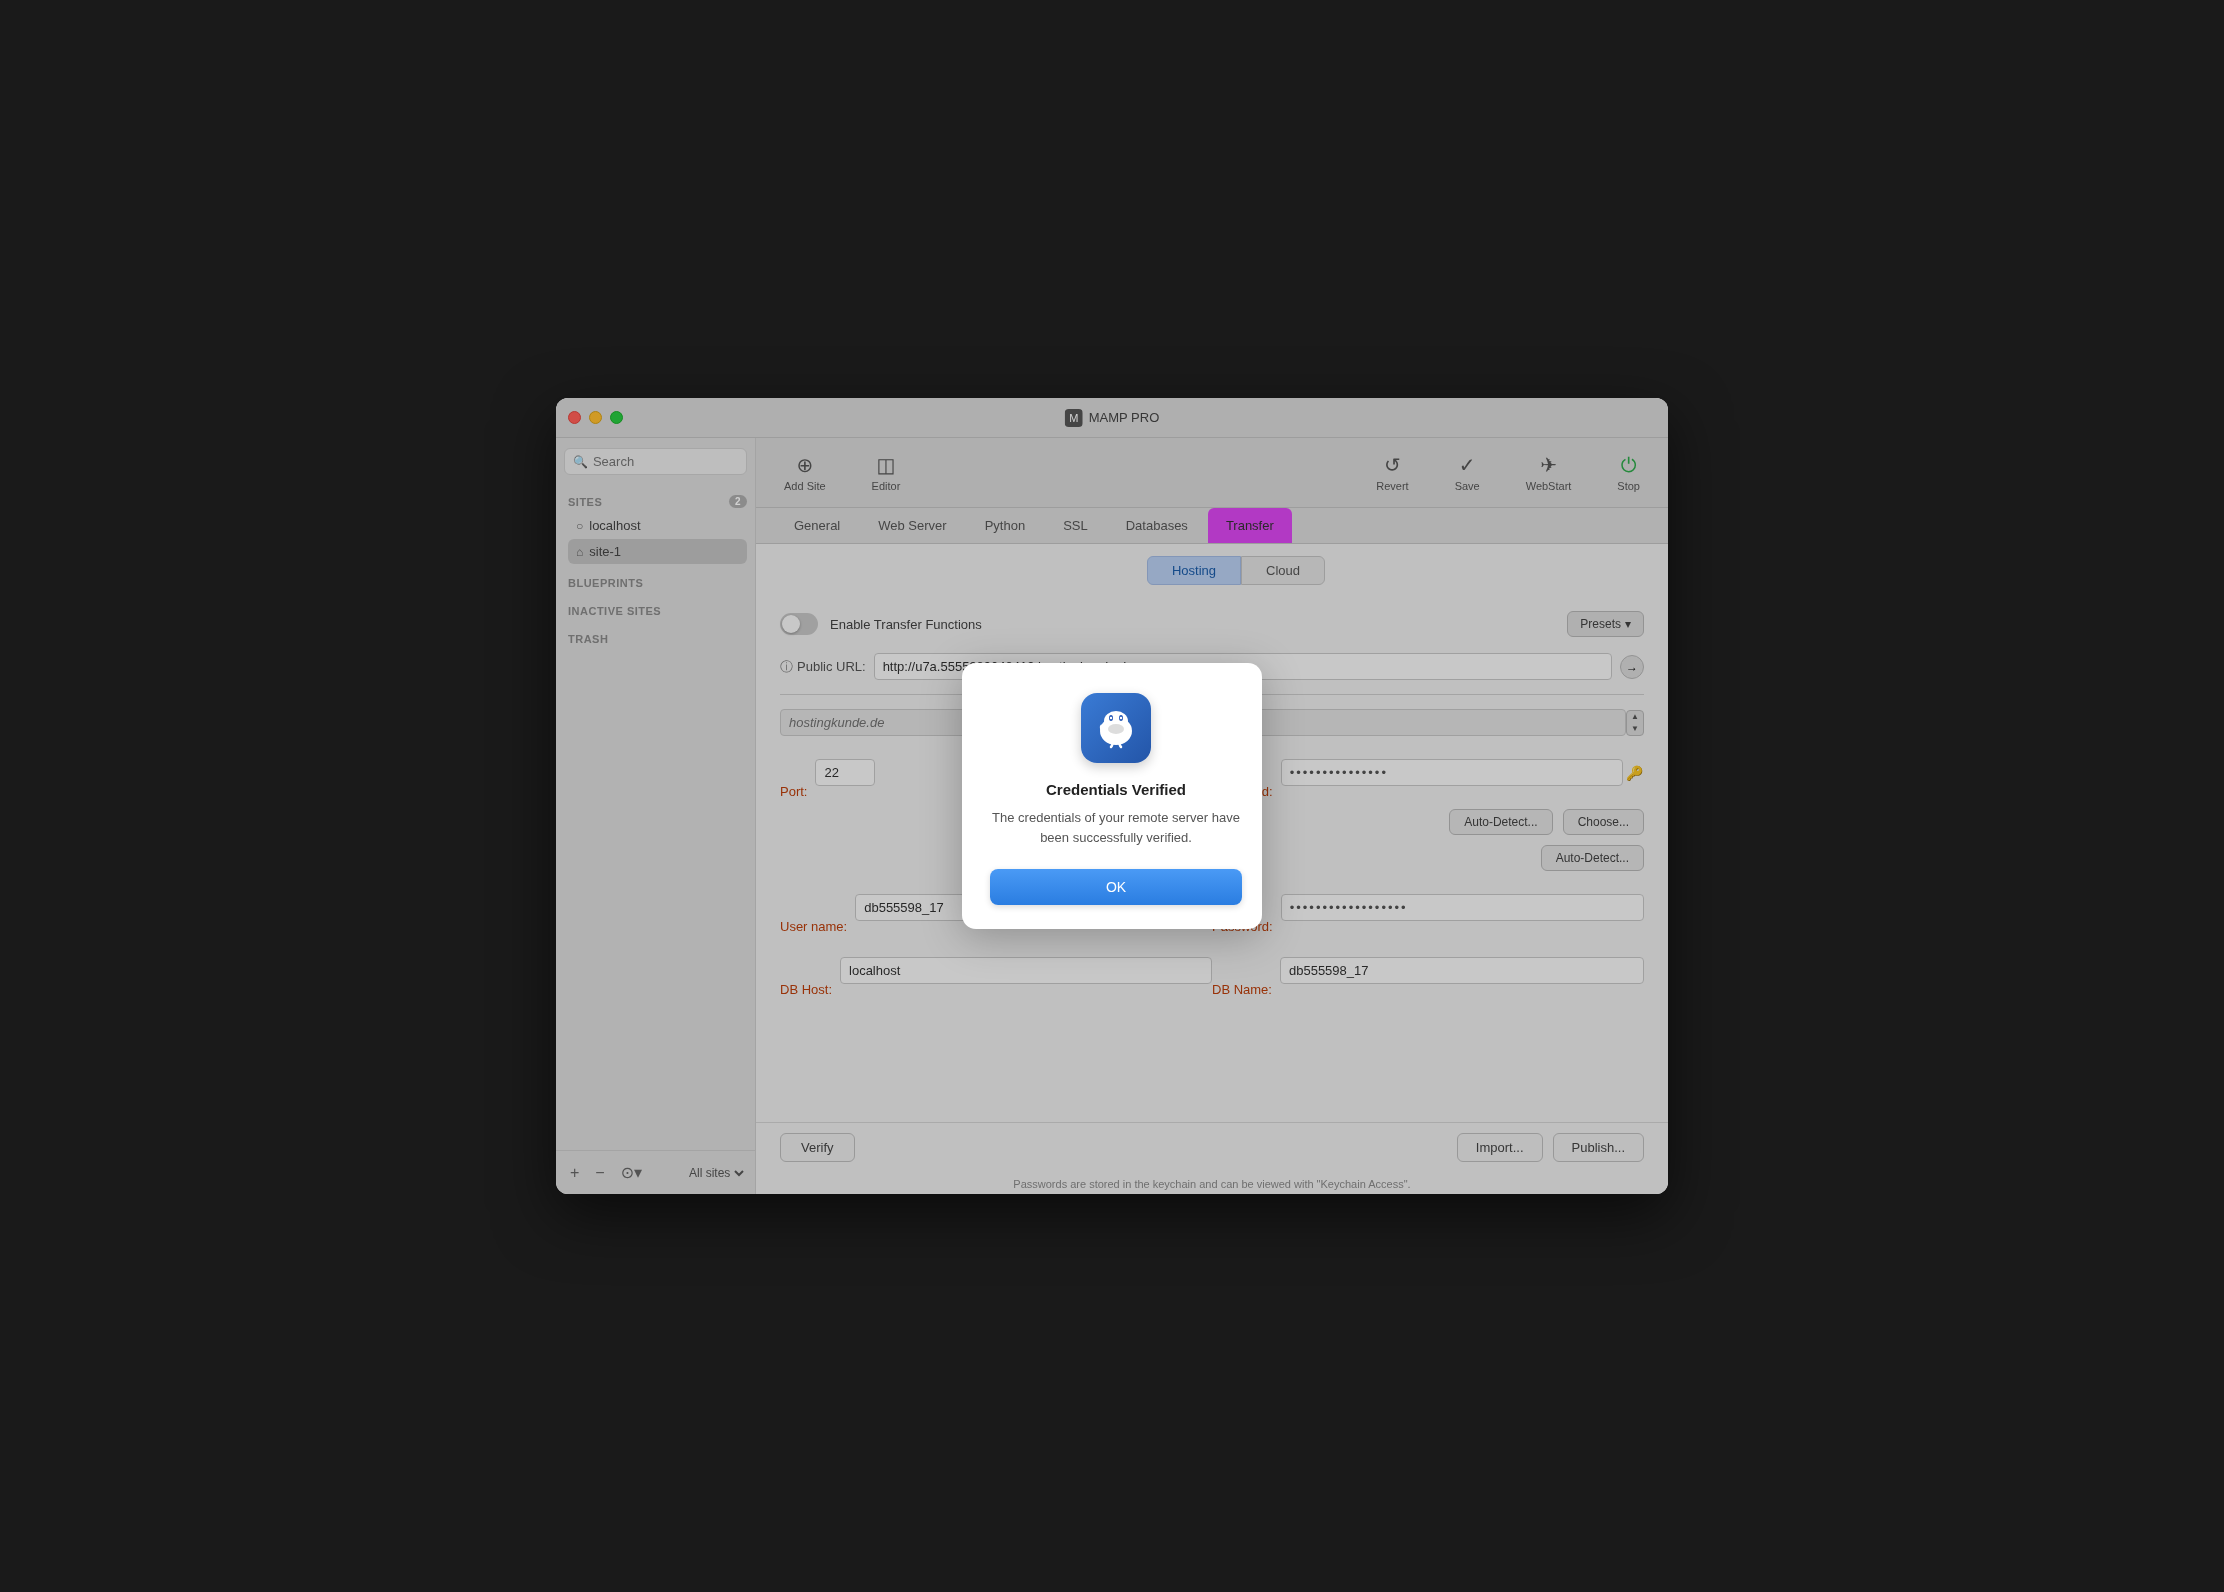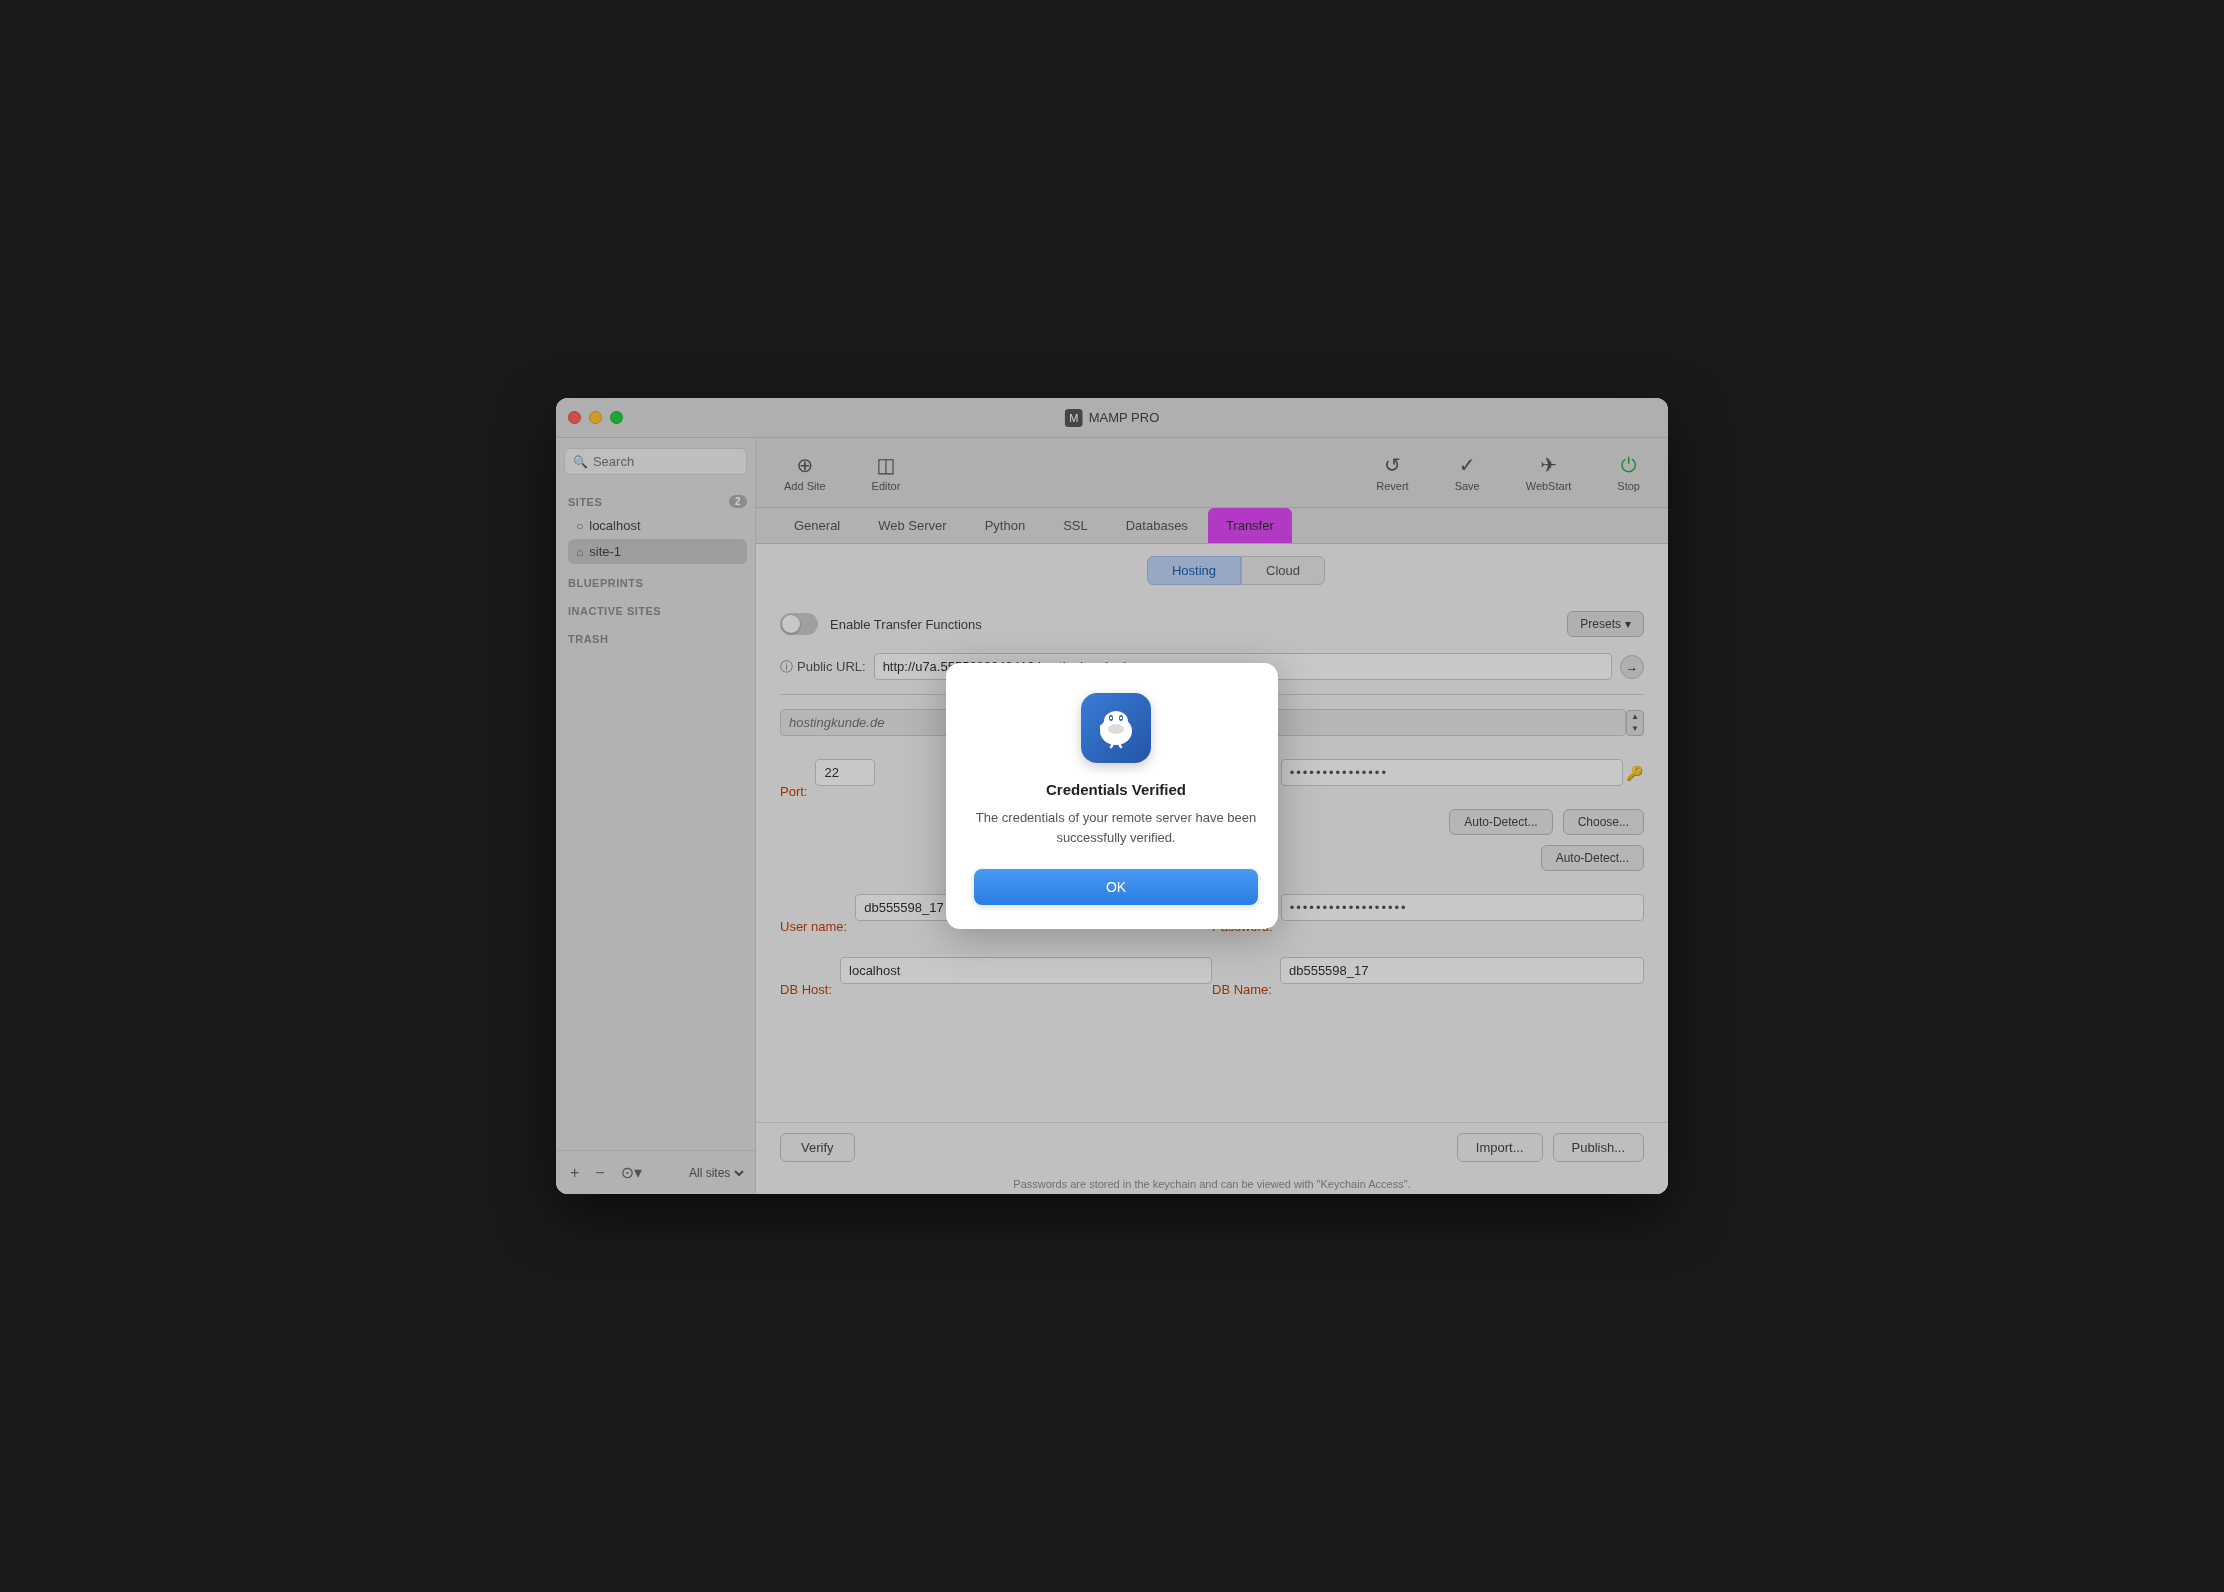--- a/index.html
+++ b/index.html
@@ -467,21 +467,21 @@
       inset: 0;
       background: rgba(0,0,0,0.18);
       display: flex;
       align-items: center;
       justify-content: center;
       z-index: 100;
     }
     .modal {
       background: white;
       border-radius: 14px;
-      width: 332px;
+      width: 300px;
       padding: 30px 20px 24px 28px;
       display: flex;
       flex-direction: column;
       align-items: center;
       box-shadow: 0 8px 40px rgba(0,0,0,0.25);
     }
     .modal-app-icon {
       width: 70px;
       height: 70px;
       border-radius: 16px;

